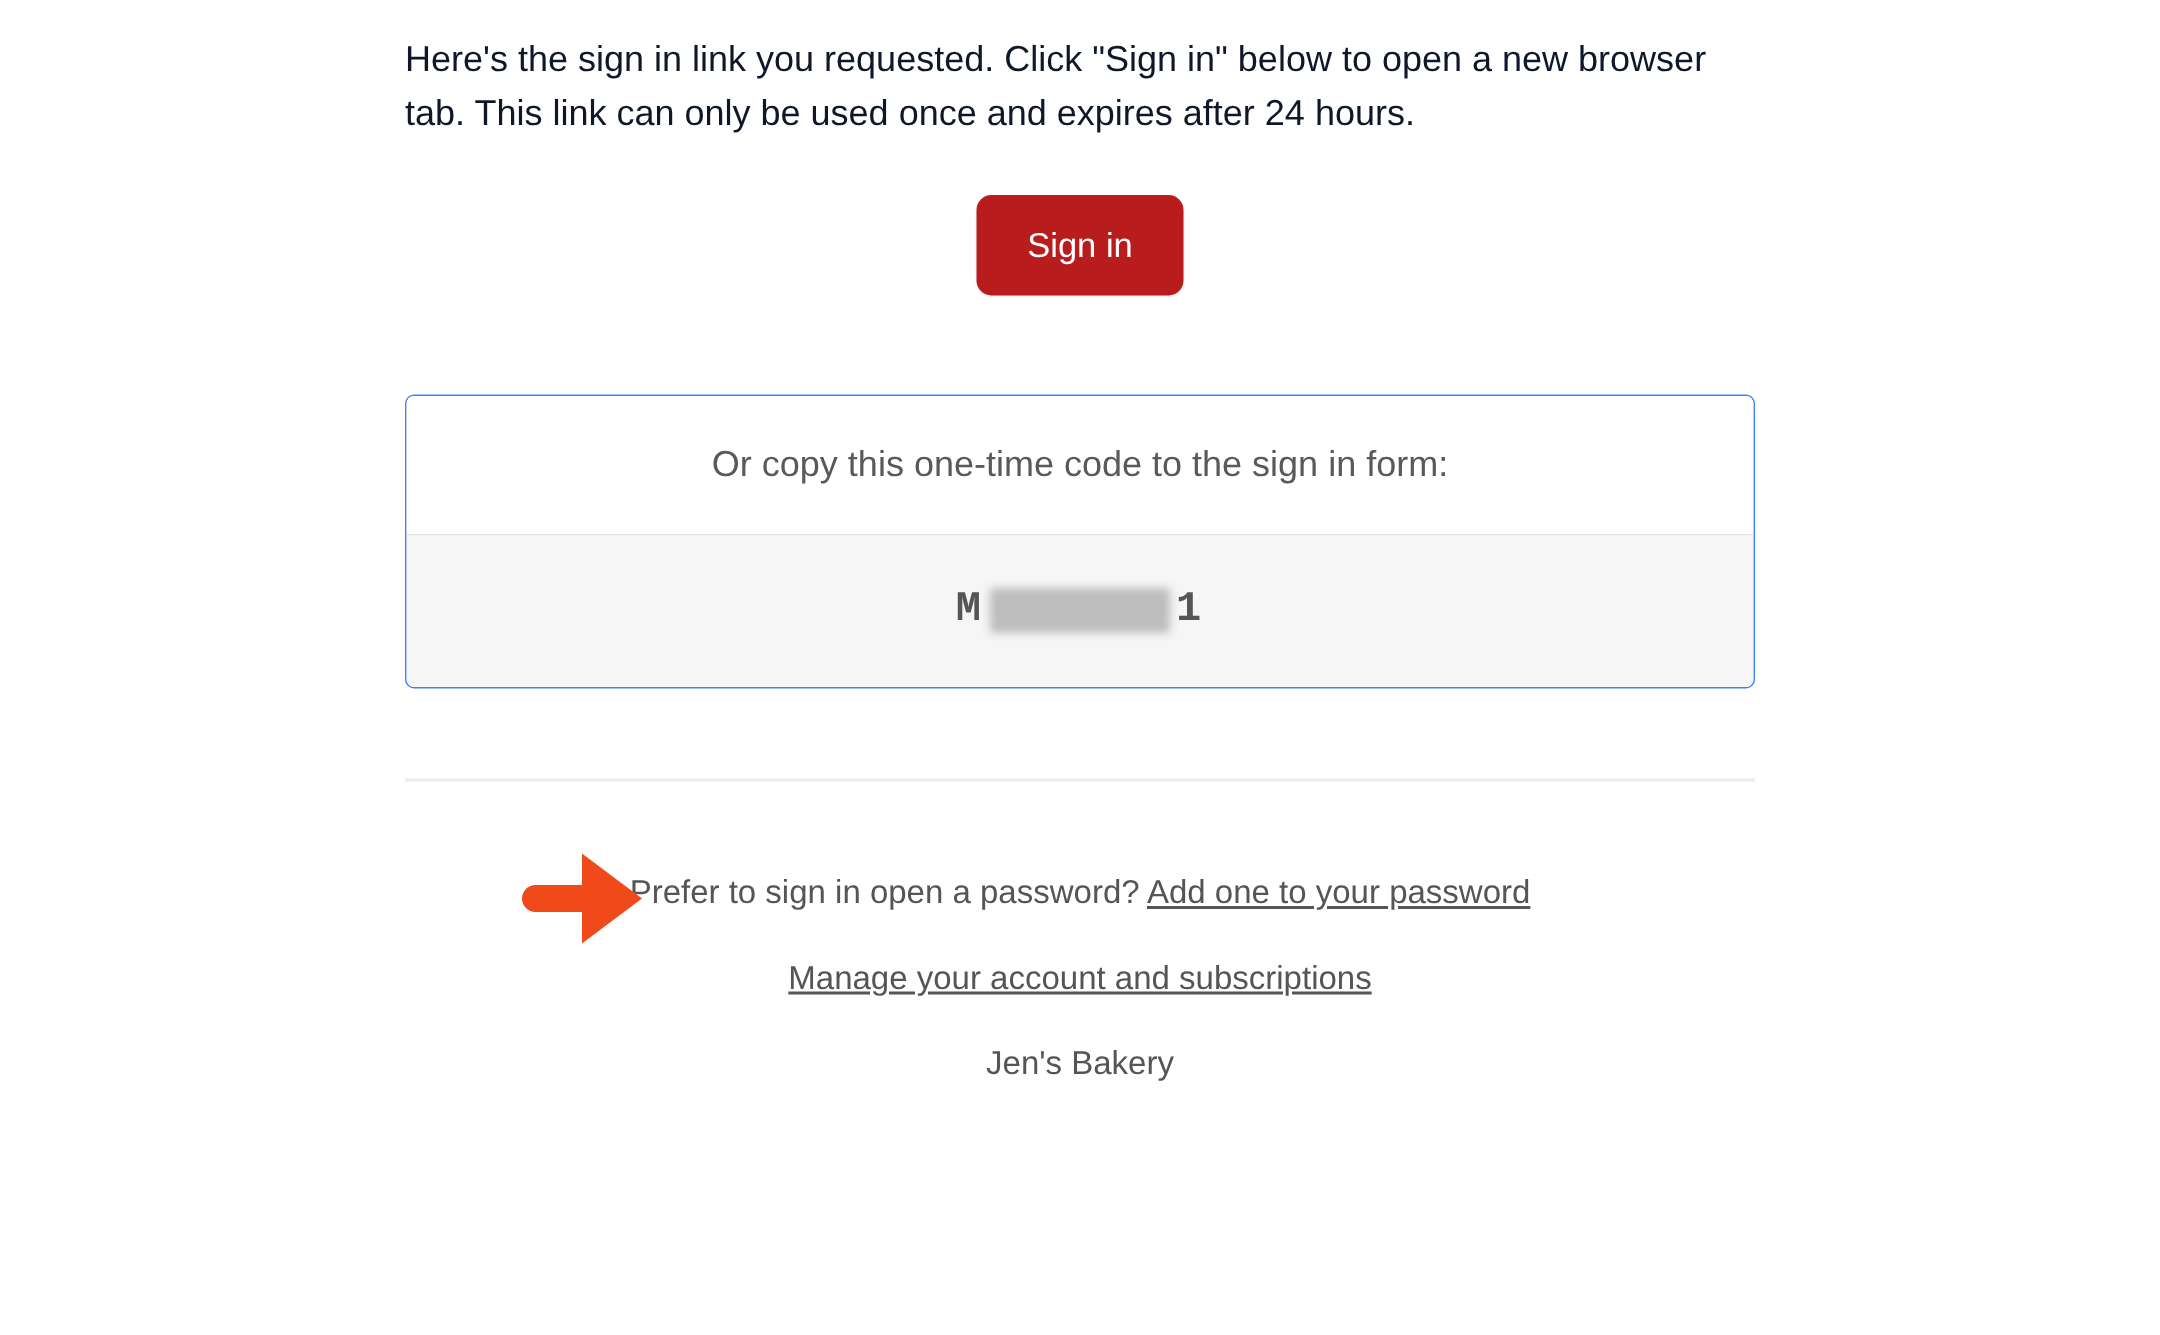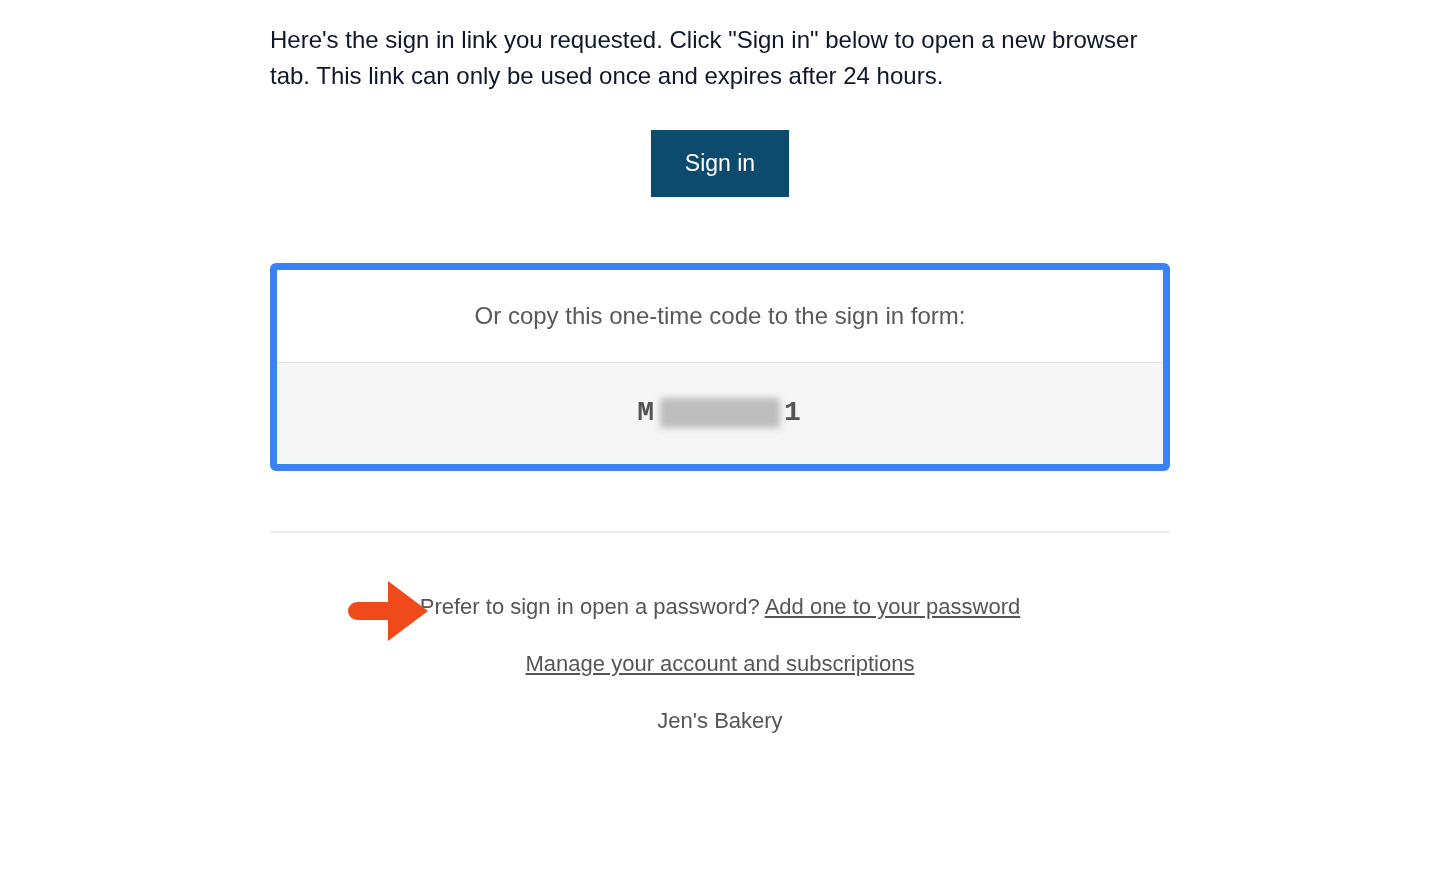--- a/index.html
+++ b/index.html
@@ -21,32 +21,32 @@
       line-height: 1.5;
       margin-bottom: 24px;
     }
     .intro-text p { margin-bottom: 36px; }
     .btn-wrap {
       text-align: center;
       margin-bottom: 66px;
     }
     .signin-btn {
       display: inline-block;
-      background: #0c4a6e;
+      background: #b91c1c;
       color: #fff;
       font-size: 23px;
       font-weight: 400;
       border: none;
-      border-radius: 0;
+      border-radius: 10px;
       padding: 20px 34px;
       cursor: pointer;
       box-shadow: 0 1px 2px rgba(0,0,0,0.08);
     }
     .code-box {
-      border: 7px solid #3b82f6;
+      border: 1px solid #3b82f6;
       border-radius: 6px;
       overflow: hidden;
     }
     .code-box-header {
       background: #ffffff;
       text-align: center;
       padding: 32px 20px;
       color: #595959;
       font-size: 24px;
       border-bottom: 1px solid #e3e3e3;

